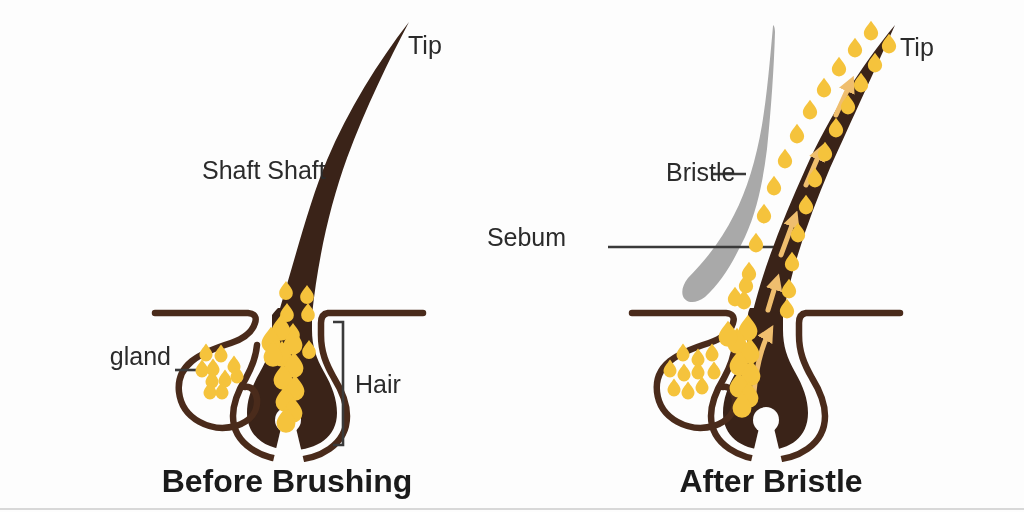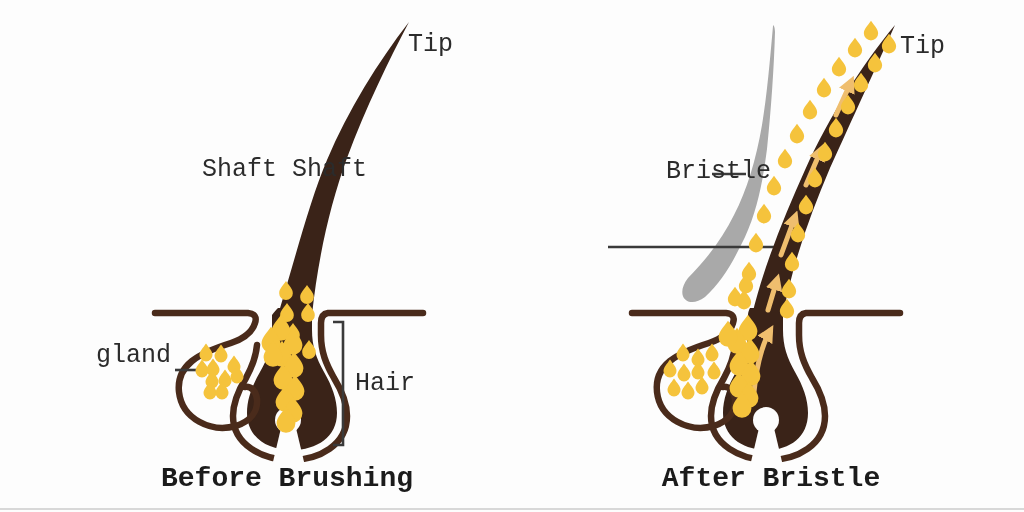--- a/index.html
+++ b/index.html
@@ -1,35 +1,35 @@
 <!DOCTYPE html>
 <html style="--background: #fdfdfd; --hair: #3a2318; --outline: #4a2b1b; --sebum: #f5c33c; --arrow: #efbe6e; --bristle: #a9a9a9; --leader: #3a3a3a; --text: #2b2b2b; --caption: #1b1b1b; --divider: #d8d8d8;"><head>
 <meta charset="utf-8">
 <style>
   html,body{margin:0;padding:0;background:#e8e8e8;}
   .stage{
     position:relative;
     width:1024px;height:512px;
     background:var(--background,#fdfdfd);
     overflow:hidden;
-    font-family:Liberation Mono, monospace;
+    font-family:Liberation Sans, sans-serif;
   }
   .stage svg{position:absolute;left:0;top:0;}
   .label{
     position:absolute;
     font-size:25px;
     line-height:26px;
     color:var(--text,#2b2b2b);
     white-space:nowrap;
   }
   .label.align-right{text-align:right;}
   .label.align-center{text-align:center;}
   .caption{
     position:absolute;
-    font-size:28px;
+    font-size:32px;
     font-weight:700;
     color:var(--caption,#1b1b1b);
     text-align:center;
     white-space:nowrap;
   }
   .divider{
     position:absolute;
     left:0;top:508px;width:1024px;height:2px;
     background:var(--divider,#d8d8d8);
   }
@@ -179,18 +179,19 @@
 
   <div class="label" style="left:355px;top:371px">Hair</div>
 
   <div class="caption" style="left:117px;top:463px;width:340px">Before Brushing</div>
 
   <div class="label" style="left:900px;top:34px">Tip</div>
 
   <div class="label" style="left:666px;top:159px">Bristle</div>
 
   <div class="label align-center" style="left:406px;top:224px;width:241px">
+    <div>Sebum</div>
   </div>
 
   <div class="caption" style="left:601px;top:463px;width:340px">After Bristle</div>
 
   <div class="divider"></div>
 </div>
 
 </body></html>

